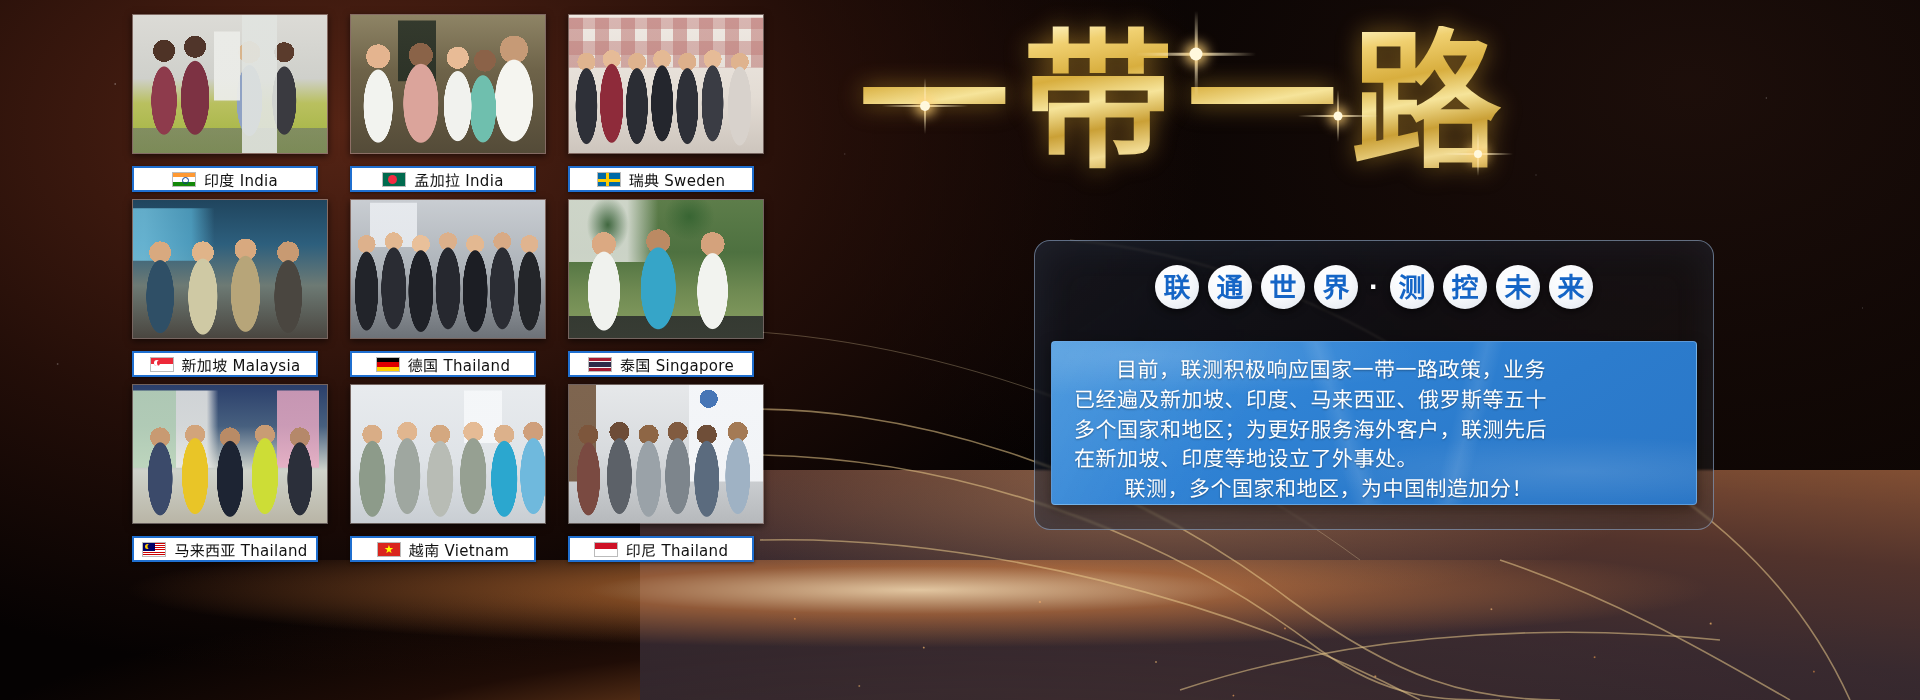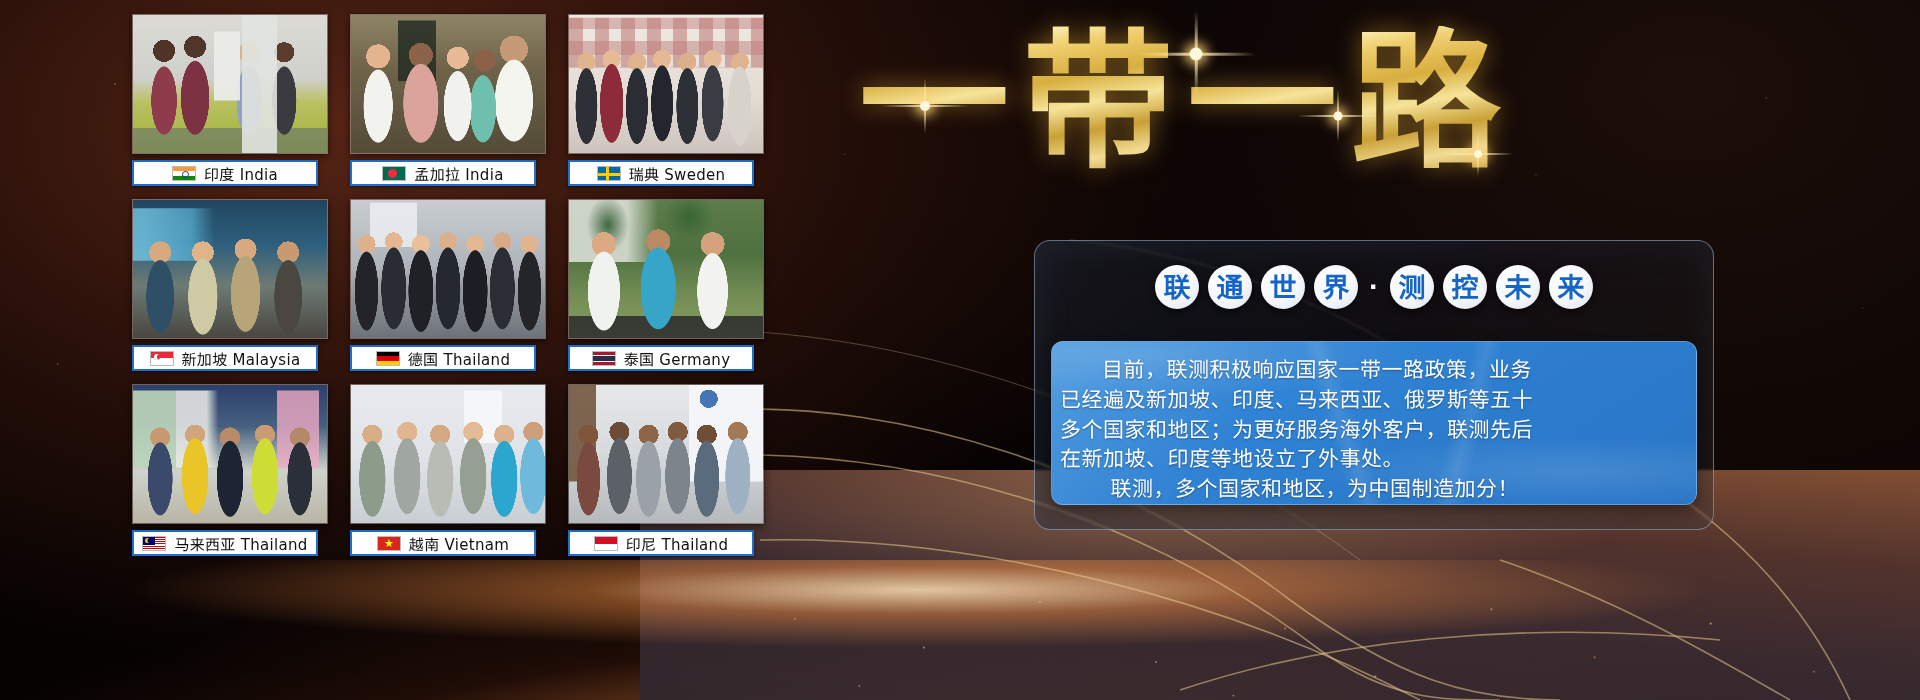--- a/index.html
+++ b/index.html
@@ -80,21 +80,21 @@
   }
   .cell{ position:relative; width:196px; }
   .photo{
     width:196px; height:140px; overflow:hidden;
     border:1px solid rgba(255,255,255,.35);
     box-shadow:0 2px 7px rgba(0,0,0,.6);
     position:relative;
   }
   .photo .scene{ position:absolute; inset:0; }
   .label{
-    margin-top:6px; height:26px; width:186px;
+    margin-top:12px; height:26px; width:186px;
     background:#fff; border:2px solid #1f6fd0;
     display:flex; align-items:center; justify-content:center; gap:8px;
     box-shadow:0 1px 3px rgba(0,0,0,.5);
   }
   .flag{ width:24px; height:15px; flex:0 0 auto; border:1px solid #bbb; position:relative; overflow:hidden; }
   .lbltxt{ font-size:15px; color:#111; letter-spacing:.3px; white-space:nowrap;
            font-family:"DejaVu Sans","Liberation Sans",sans-serif; }
 
   
   .f-india{ background:linear-gradient(#ff9933 33.3%,#fff 33.3% 66.6%,#138808 66.6%); }
@@ -161,21 +161,21 @@
     background:radial-gradient(circle at 34% 28%, #ffffff 0%, #f6f8fb 52%, #dde3ec 100%);
     box-shadow:0 3px 7px rgba(0,0,0,.55);
     display:flex; align-items:center; justify-content:center;
     color:#1565c6; font-size:27px; font-weight:700; line-height:1;
     font-family:"DejaVu Sans","Liberation Sans",sans-serif;
   }
   .sdot{ color:#ffffff; font-size:30px; font-weight:700; line-height:1; padding:0 2px;
          text-shadow:0 2px 4px rgba(0,0,0,.6); }
   #para{
     position:absolute; left:16px; right:16px; top:100px; height:164px;
-    border-radius:12px; padding:14px 22px 12px 8px;
+    border-radius:4px; padding:14px 22px 12px 22px;
     background:
       linear-gradient(118deg, rgba(255,255,255,.10) 0%, rgba(255,255,255,0) 32%),
       linear-gradient(150deg,#3e92dc 0%,#2f82d4 38%,#2c7ccd 62%,#2a76c6 100%);
     border:1px solid rgba(190,220,250,.35);
     box-shadow:0 4px 14px rgba(0,0,0,.35);
     overflow:hidden;
   }
   #para:before{
     content:""; position:absolute; inset:-40px;
     background:
@@ -388,21 +388,21 @@
              radial-gradient(ellipse 22px 54px at 18% 66%, #f0f2ee 0 72%, transparent 74%),
              radial-gradient(ellipse 24px 56px at 46% 64%, #36a5c8 0 72%, transparent 74%),
              radial-gradient(ellipse 21px 52px at 74% 66%, #f2f3ef 0 72%, transparent 74%),
              radial-gradient(circle 12px at 18% 32%, #dba982 0 100%, transparent),
              radial-gradient(circle 12px at 46% 30%, #bb8a63 0 100%, transparent),
              radial-gradient(circle 12px at 74% 32%, #d4a27c 0 100%, transparent),
              linear-gradient(180deg, rgba(0,0,0,0) 84%, rgba(35,35,40,.8) 84%);"></div>
       </div>
       <div class="label">
         <span class="flag f-thailand"></span>
-        <span class="lbltxt">泰国 Germany</span>
+        <span class="lbltxt">泰国 Singapore</span>
       </div>
     </div>
 
     <div class="cell">
       <div class="photo">
         <div class="scene" style="background:linear-gradient(180deg,#2b3f6b 0%,#47607f 30%,#cfd3cb 62%,#b9b5a6 100%);"></div>
         <div class="scene" style="background:
              linear-gradient(90deg, rgba(188,214,188,.9) 2% 22%, rgba(236,236,232,.85) 22% 38%, rgba(0,0,0,0) 44%),
              linear-gradient(90deg, rgba(0,0,0,0) 74%, rgba(236,170,196,.8) 74% 96%, rgba(0,0,0,0) 96%);
              clip-path:inset(4% 0 40% 0);"></div>

